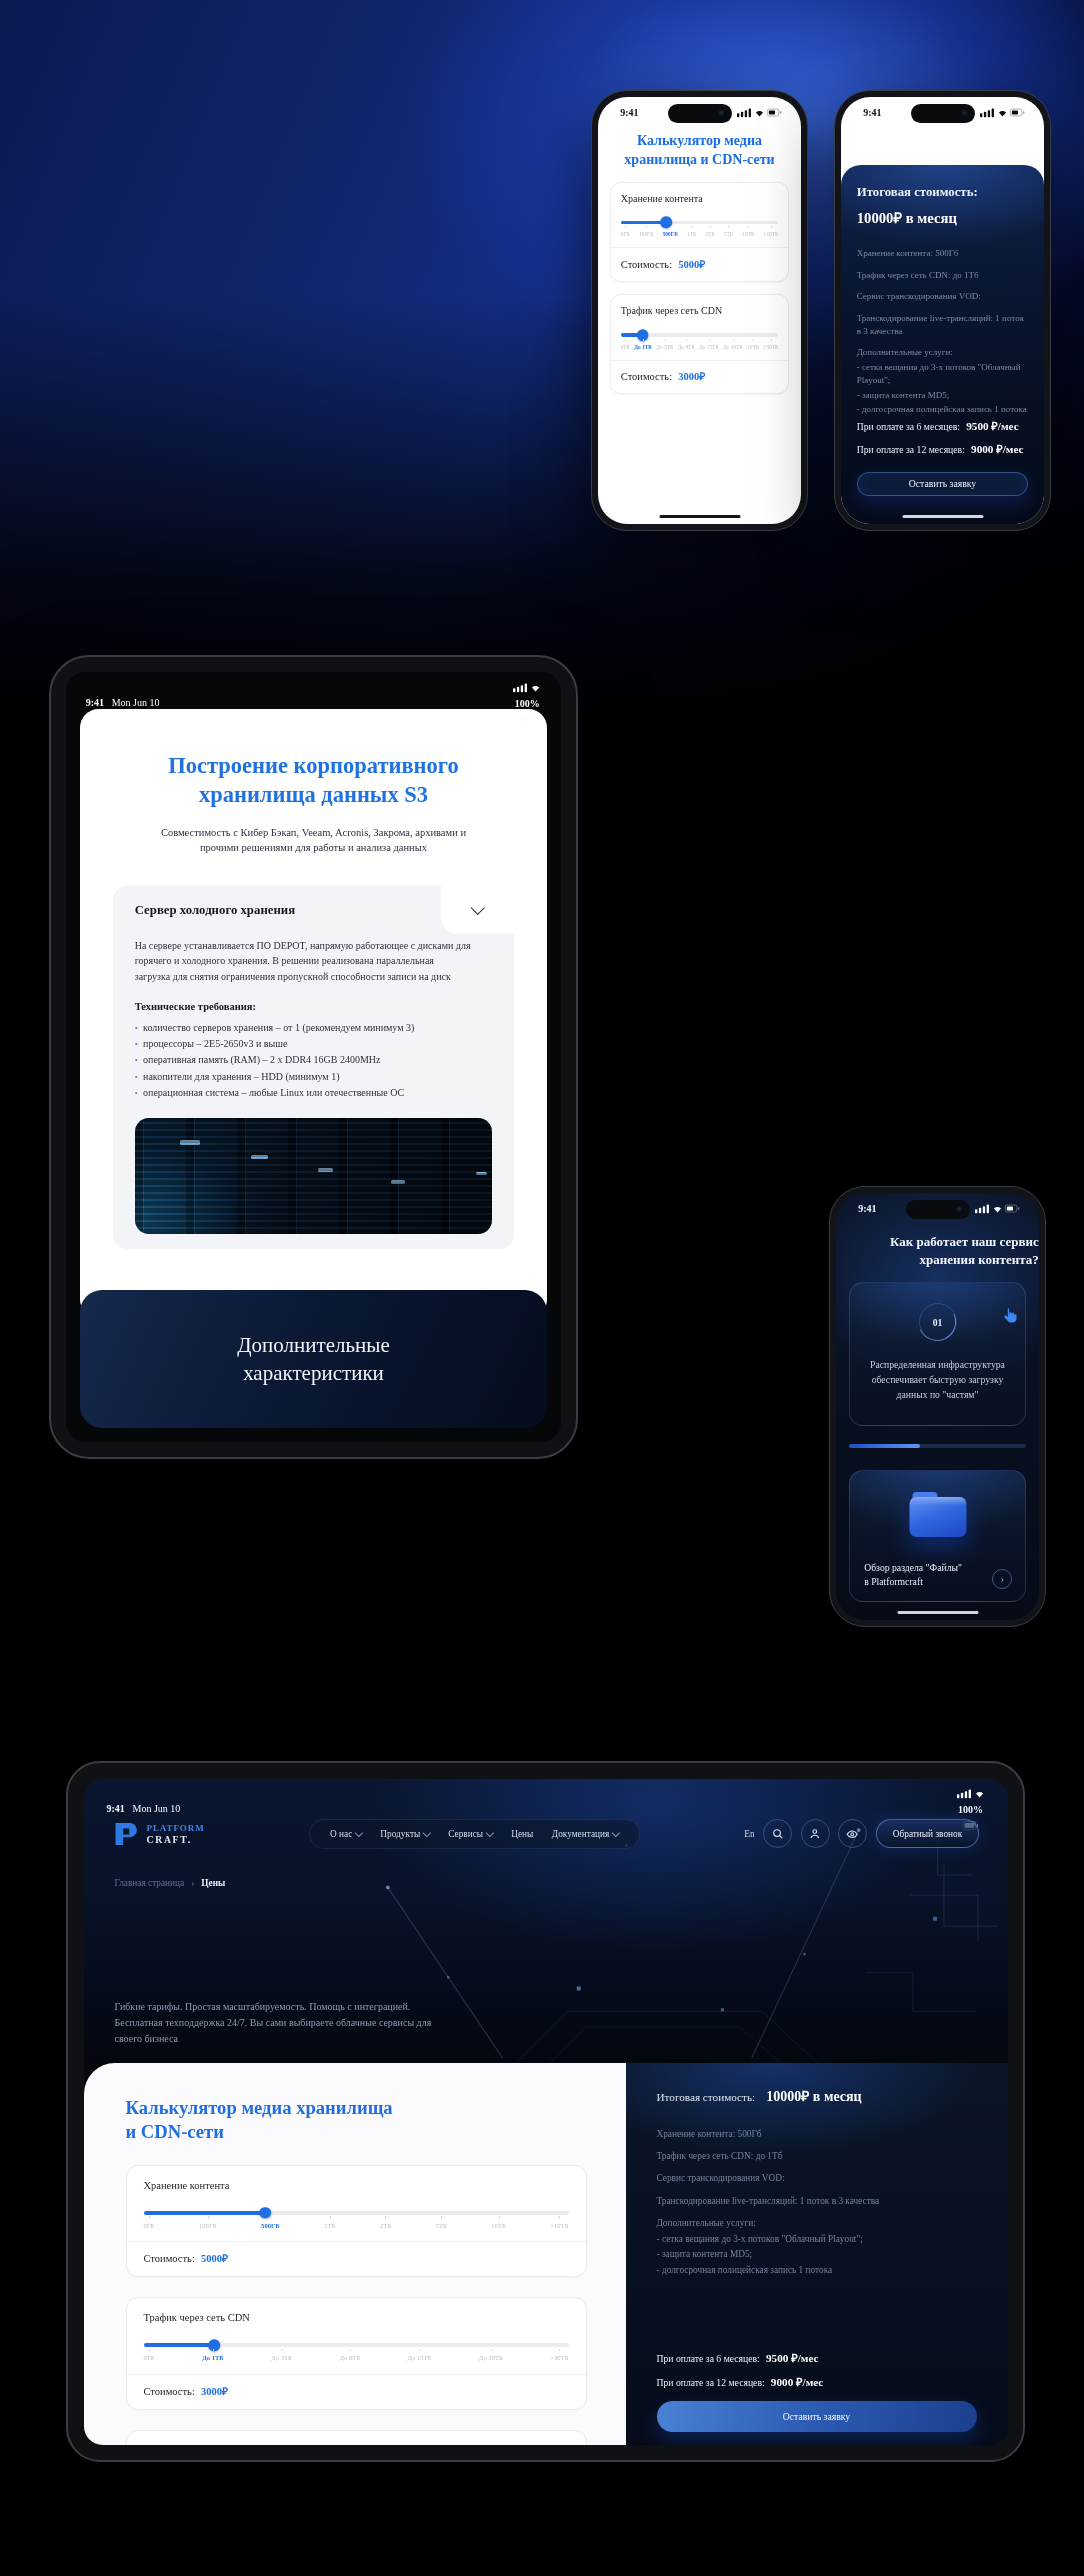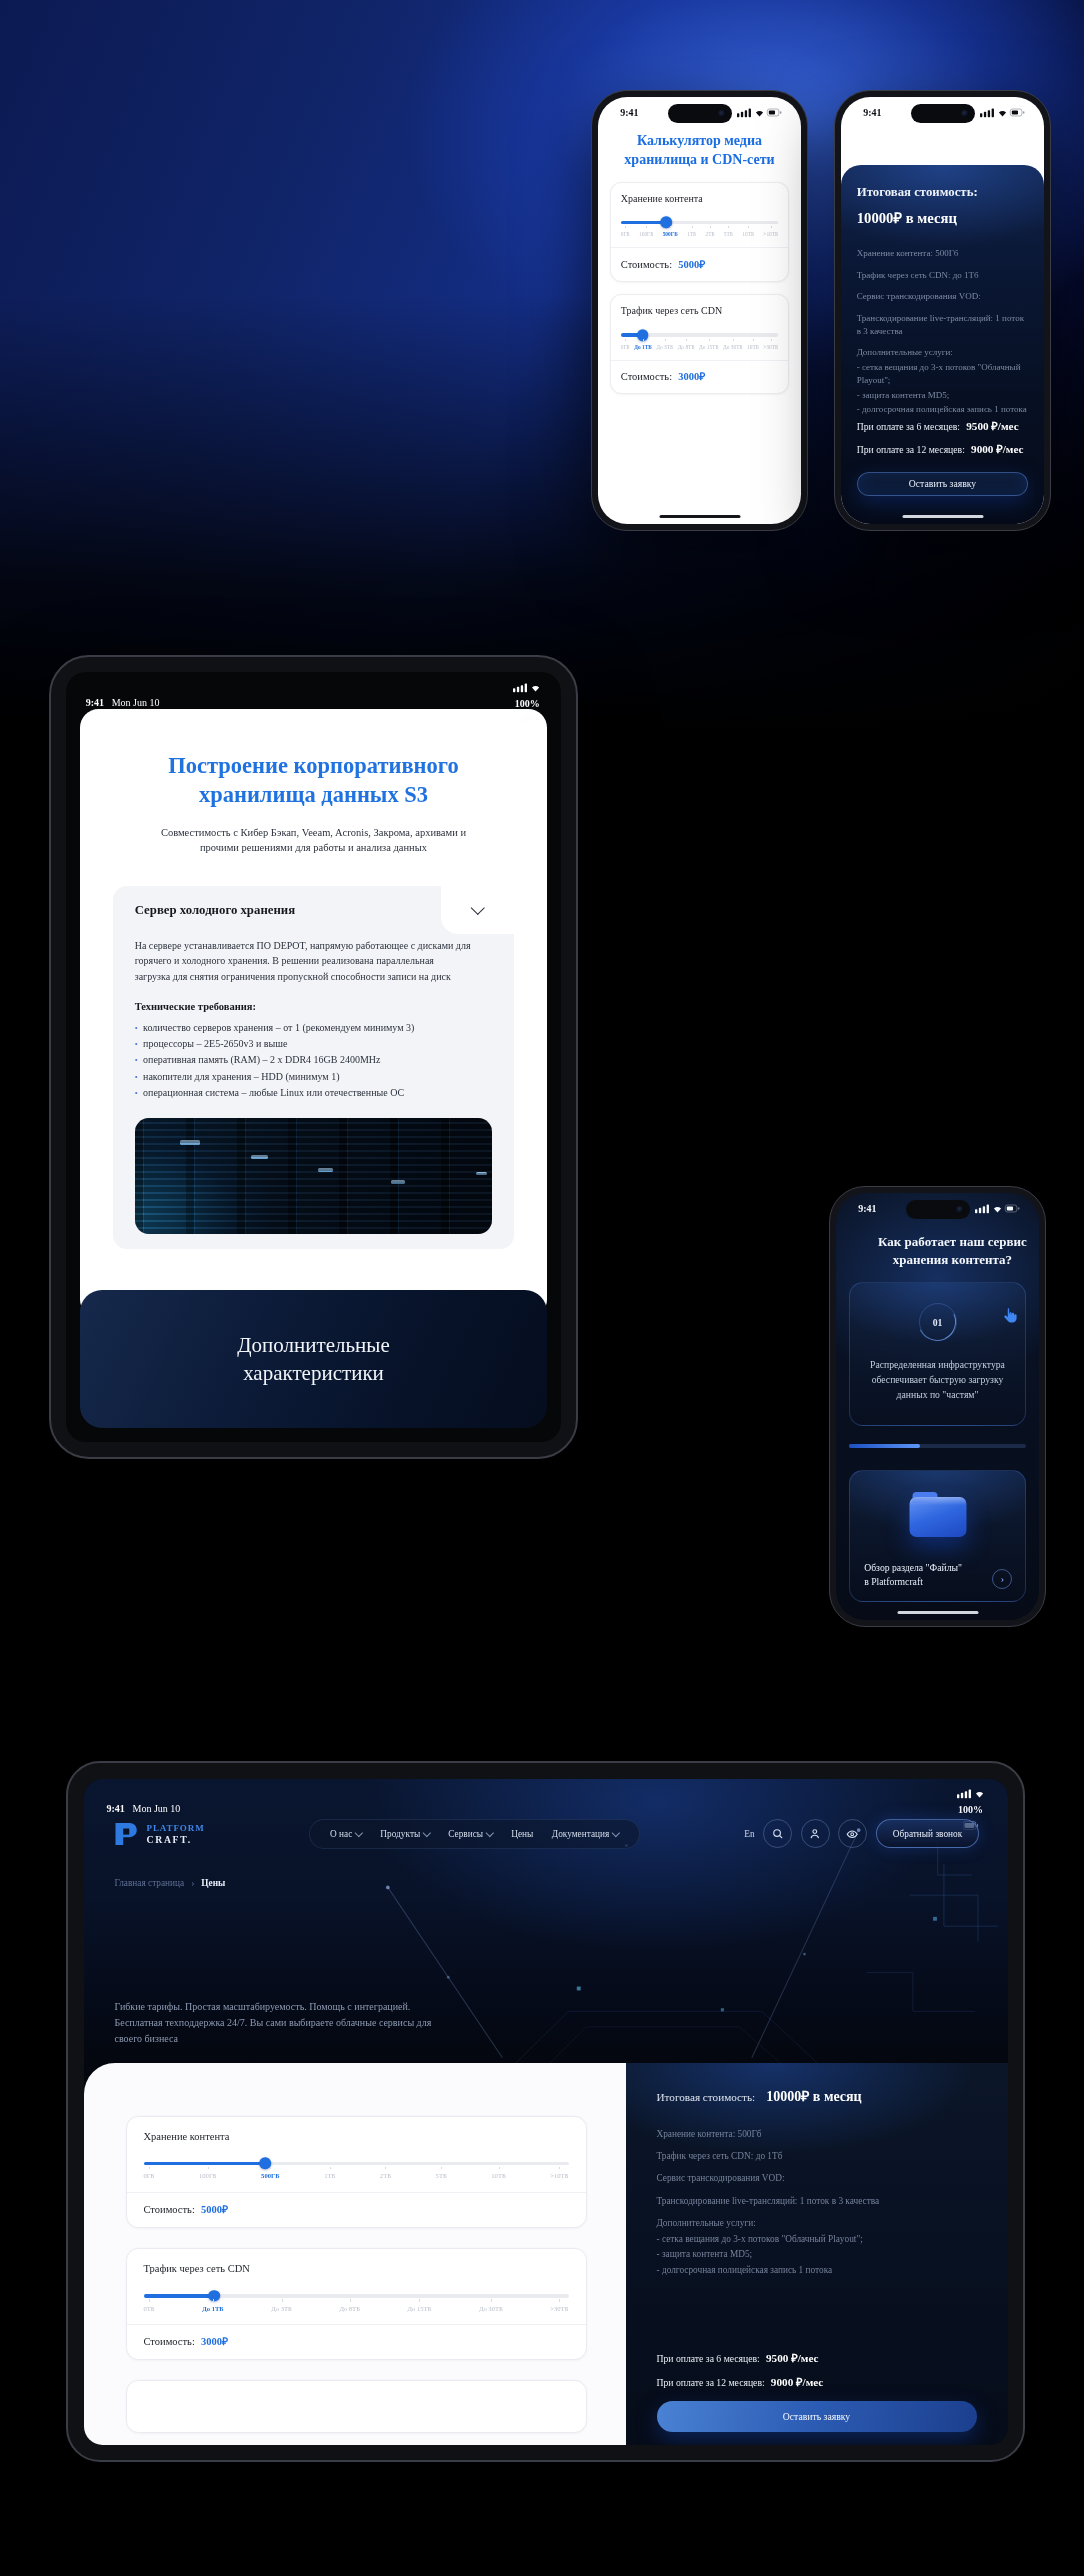--- a/index.html
+++ b/index.html
@@ -101,21 +101,21 @@
   .srv-img:after{content:"";position:absolute;inset:0;
     background:repeating-linear-gradient(0deg, rgba(0,0,0,.32) 0 5.4px, rgba(90,140,190,.08) 5.4px 7px);}
   .s3-footer{position:absolute;left:14px;right:14px;bottom:14px;height:138px;border-radius:22px;z-index:6;
     display:flex;align-items:center;justify-content:center;text-align:center;color:#f2f5fa;
     font-size:21px;line-height:1.35;font-weight:500;
     background:linear-gradient(115deg,#16294c 0%,#0c1b38 38%,#071228 72%,#050d1e 100%);}
   
   .p3 .screen{background:
       radial-gradient(201px 147px at 50% 85px, rgba(30,66,134,.6), rgba(0,0,0,0) 72%),
       linear-gradient(180deg,#0b1529 0%,#081021 46%,#060b17 100%);color:#fff;}
-  .p3-title{margin-top:18.6px;text-align:center;font-size:13px;line-height:1.42;font-weight:700;color:#f3f7fd;padding-left:30px;}
+  .p3-title{margin-top:18.6px;text-align:right;font-size:13px;line-height:1.42;font-weight:700;color:#f3f7fd;padding-left:30px;}
   .hand{position:absolute;right:20px;top:113px;width:18.6px;height:18.6px;color:#3f86f0;}
   .p3 .dcard{margin:0 13px;border-radius:14px;border:0.8px solid rgba(78,126,214,.3);
     background:
       radial-gradient(170px 93px at 50% -6.2px, rgba(40,88,176,.5), rgba(8,18,38,0) 72%),
       linear-gradient(180deg, rgba(17,31,58,.85), rgba(8,16,32,.55));}
   .p3-c1{margin-top:12.4px !important;padding:20px 17px 23px;text-align:center;}
   .step-circ{position:relative;width:36px;height:36px;margin:0 auto;border-radius:50%;
     border:1.2px solid rgba(96,146,235,.28);display:flex;align-items:center;justify-content:center;
     font-size:9.7px;font-weight:600;color:#e3ebf8;}
   .step-circ:after{content:"";position:absolute;inset:-1.2px;border-radius:50%;
@@ -516,20 +516,23 @@
 
       <div class="bc">
         <span>Главная страница</span>
         <span>›</span>
         <span class="cur">Цены</span>
       </div>
 
       <div class="hero-sub">Гибкие тарифы. Простая масштабируемость. Помощь с интеграцией. Бесплатная техподдержка 24/7. Вы сами выбираете облачные сервисы для своего бизнеса</div>
 
       <div class="calc-panel">
+        <div class="calc-t">
+          <span>Калькулятор медиа хранилища</span><br><span>и CDN-сети</span>
+        </div>
 
         <div class="wcard">
           <div class="lbl">Хранение контента</div>
           <div class="slider">
             <div class="track">
               <div class="fill" style="width:28.6%;"></div>
               <div class="knob" style="left:28.6%;"></div>
             </div>
             <div class="ticks">
               <span>0ГБ</span>

